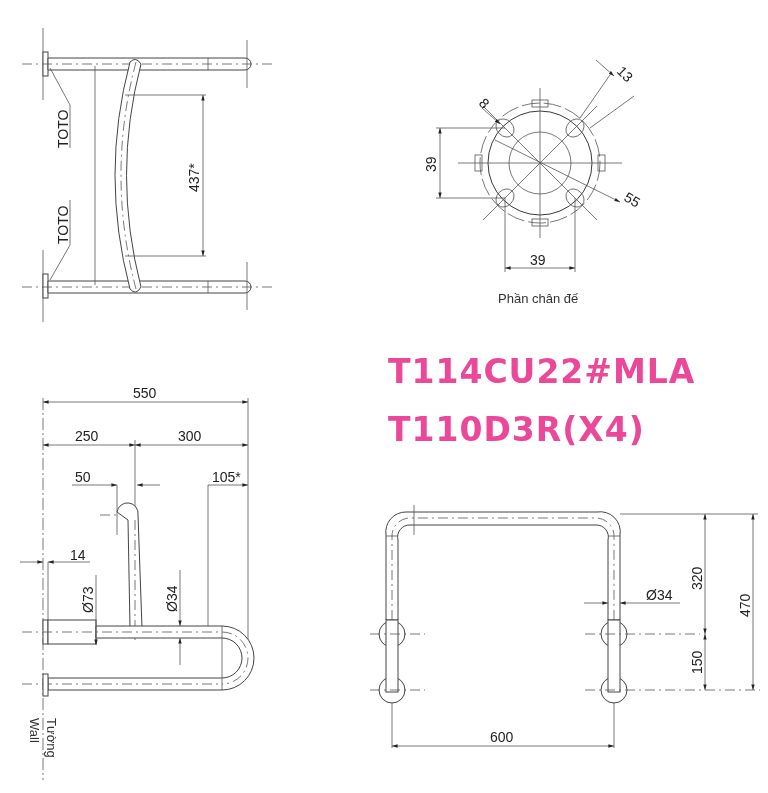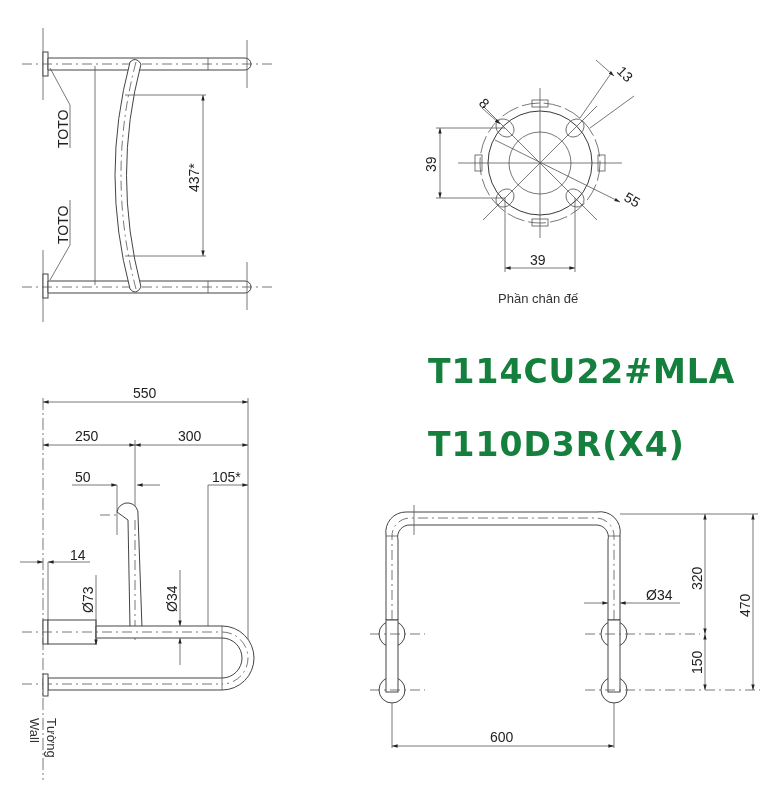--- a/index.html
+++ b/index.html
@@ -4,27 +4,27 @@
 <style>
   html, body { margin: 0; padding: 0; background: #ffffff; }
   body { width: 768px; height: 793px; position: relative; overflow: hidden; font-family: "Liberation Sans", sans-serif; }
   svg { position: absolute; left: 0; top: 0; }
   .ln { stroke: #3a3a3a; stroke-width: 1; fill: none; }
   .th { stroke: #555; stroke-width: 0.8; fill: none; }
   .dash { stroke: #555; stroke-width: 0.8; fill: none; stroke-dasharray: 10 4 2 4; }
   .pipe { stroke: #444; stroke-width: 1; fill: #fff; }
   .dim { font-family: "Liberation Sans", sans-serif; font-size: 14px; fill: #222; }
   .cap { font-family: "Liberation Sans", sans-serif; font-size: 13px; fill: #333; }
-  .title { position: absolute; left: 388px; font-family: "DejaVu Sans", sans-serif; font-weight: bold; font-size: 33px; color: #15803d; letter-spacing: 1px; margin-left: 40px; }
+  .title { position: absolute; left: 388px; font-family: "DejaVu Sans", sans-serif; font-weight: bold; font-size: 33px; color: #ec4899; letter-spacing: 1px; }
 </style>
 </head>
 <body>
 
 <div class="title" style="top:352px;">T114CU22#MLA</div>
-<div class="title" style="top:425px;">T110D3R(X4)</div>
+<div class="title" style="top:410px;">T110D3R(X4)</div>
 
 <svg width="768" height="793" viewBox="0 0 768 793">
   <defs>
     <marker id="arr" viewBox="0 0 10 10" refX="10" refY="5" markerWidth="7" markerHeight="7" orient="auto-start-reverse">
       <path d="M0,2 L10,5 L0,8 z" fill="#222"></path>
     </marker>
   </defs>
 
   <g>
 

